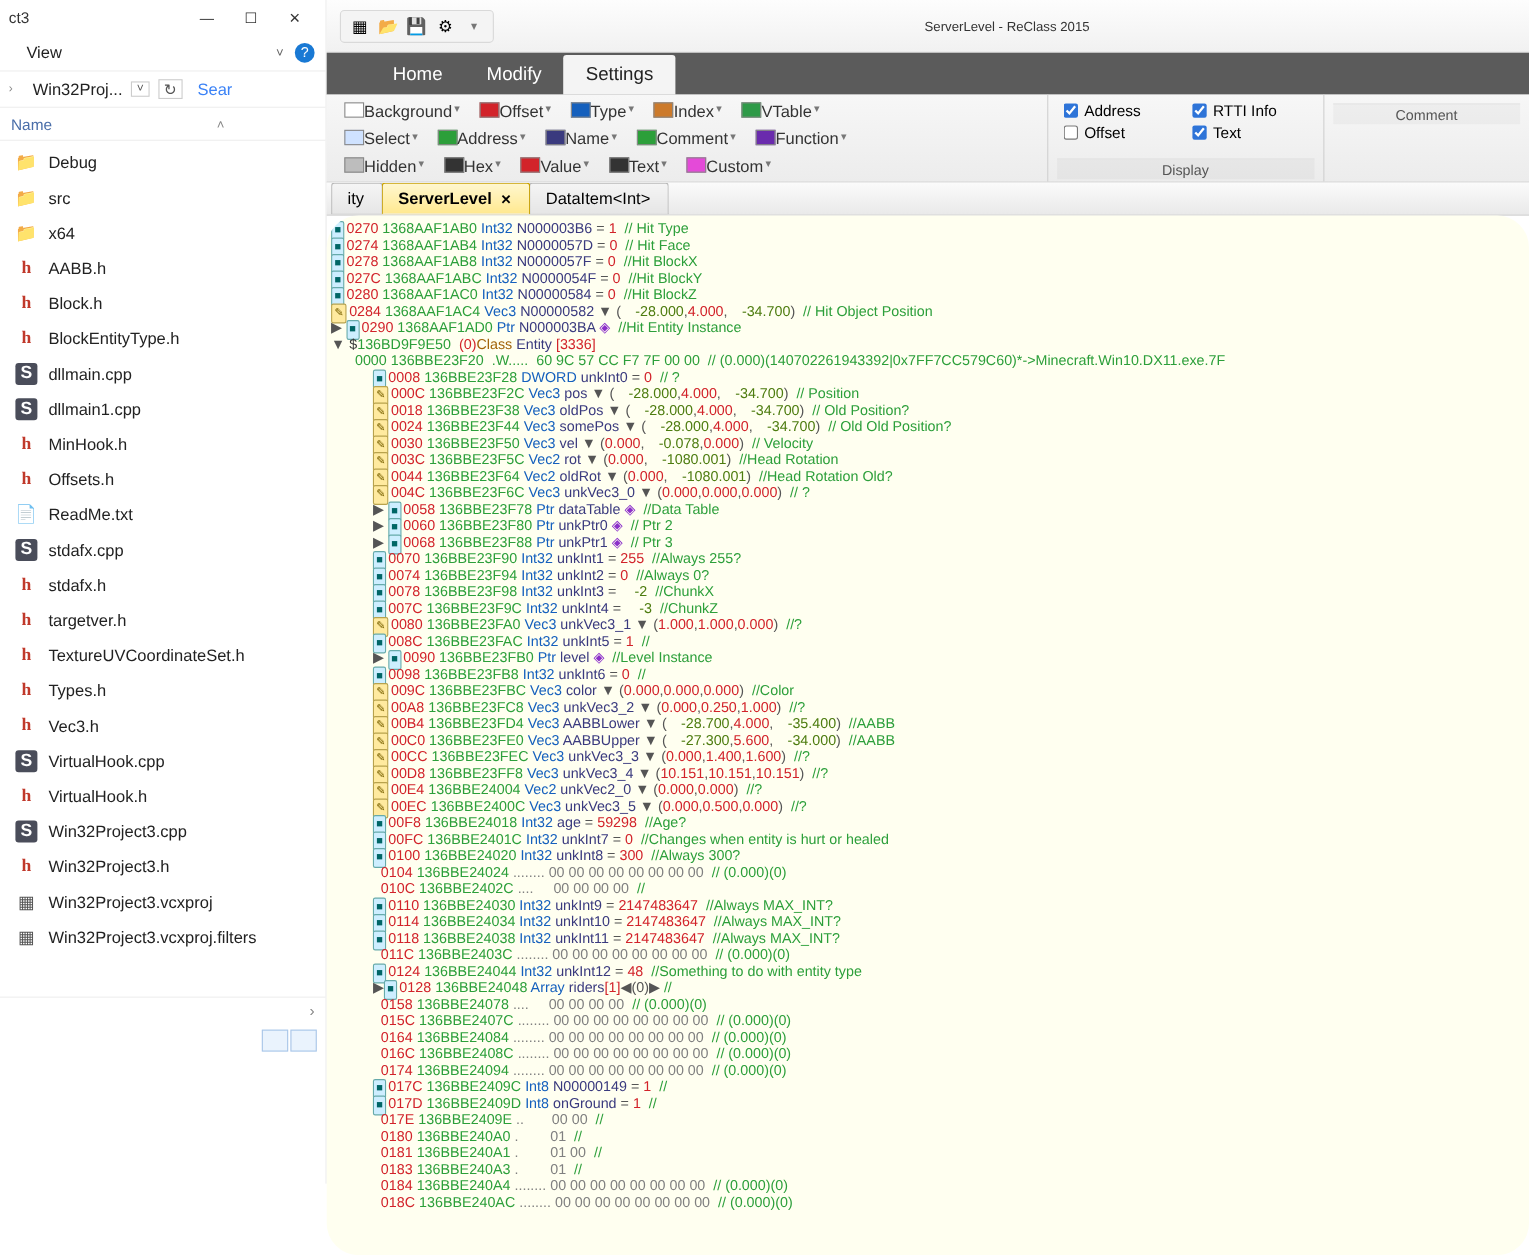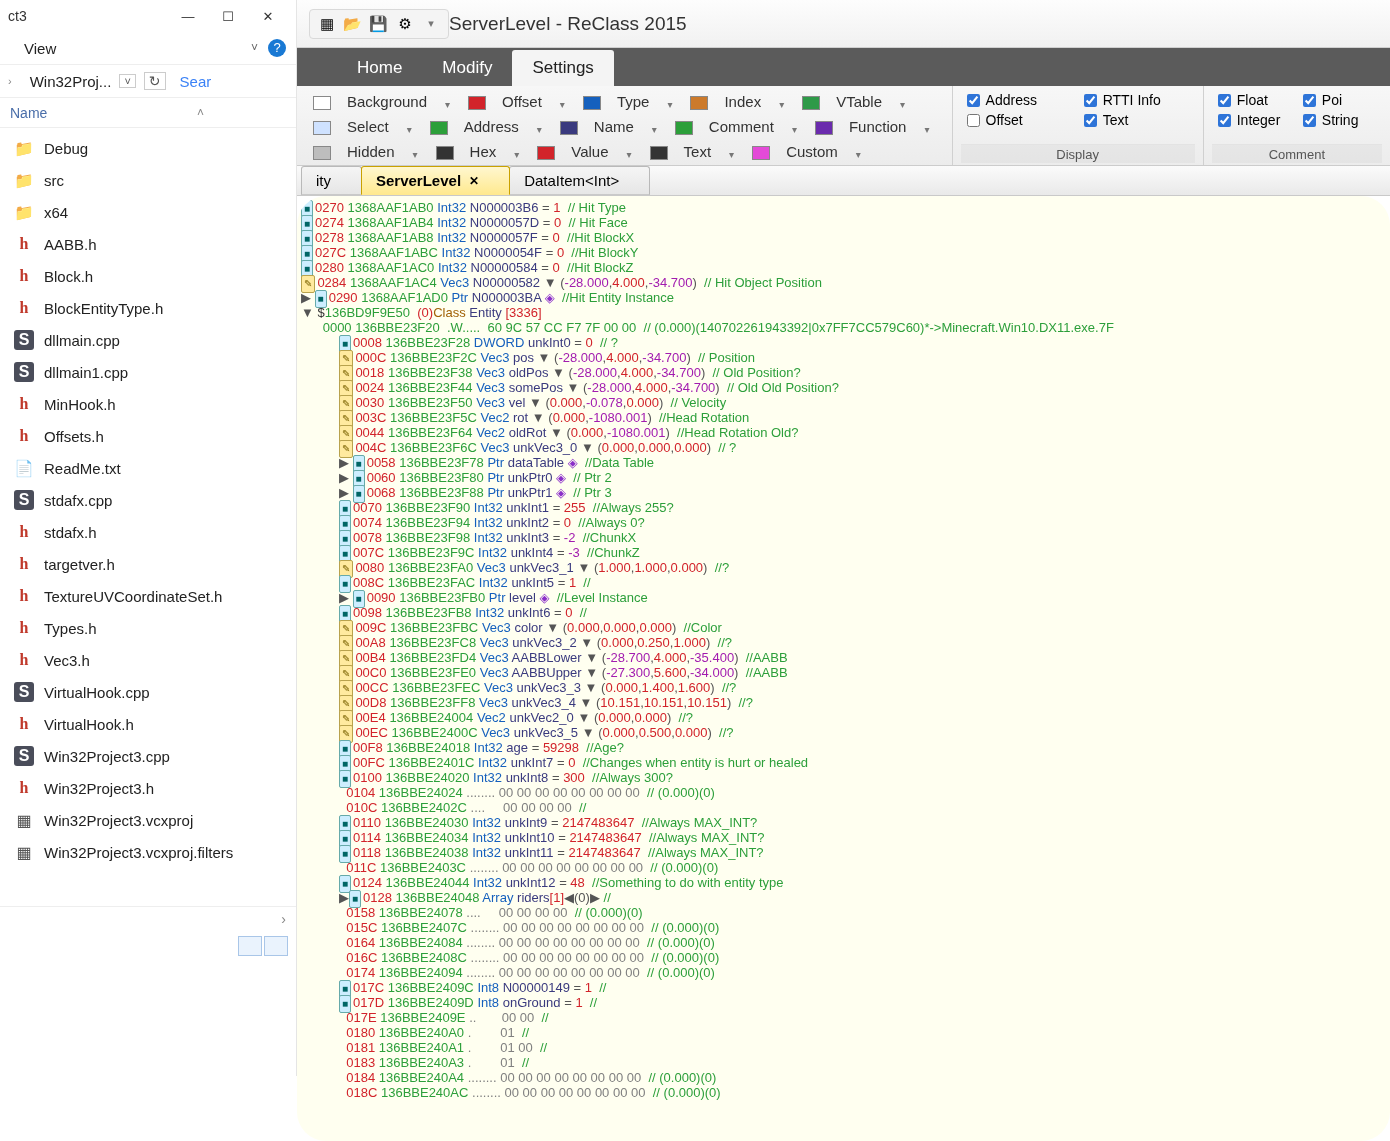--- a/index.html
+++ b/index.html
@@ -32,48 +32,48 @@
 
 .exp-stat { position:absolute; left:0; right:0; bottom:146px; height:24px; border-top:1px solid #eee; display:flex; align-items:center; justify-content:flex-end; padding:0 10px; font-size:14px; color:#888; }
 .view-icons { position:absolute; right:8px; bottom:120px; display:flex; gap:2px; }
 .view-icons span { width:24px; height:20px; border:1px solid #a9c6e8; background:#eaf3fd; display:inline-block; }
 
 
 .reclass { position:absolute; left:297px; top:0; right:0; height:1141px; background:#fff; display:flex; flex-direction:column; }
 .rc-titlebar { height:48px; background:linear-gradient(#fdfdfd,#f1f1f1); border-bottom:1px solid #d0d0d0; display:flex; align-items:center; padding:0 8px; }
 .rc-qat { display:flex; align-items:center; gap:4px; background:#f4f4f4; border:1px solid #d9d9d9; border-radius:4px; padding:3px 6px; margin-left:4px; }
 .rc-qat .ico { width:22px; height:22px; display:flex; align-items:center; justify-content:center; font-size:15px; }
-.rc-title-text { flex:1; text-align:left; font-size:19px; color:#333; }
+.rc-title-text { flex:1; text-align:center; font-size:12px; color:#333; }
 .rc-ribbon-tabs { height:38px; background:#5b5b5b; display:flex; align-items:flex-end; padding-left:40px; }
 .rc-rtab { padding:8px 20px; color:#fff; font-size:17px; cursor:pointer; }
 .rc-rtab.active { background:#f4f4f4; color:#222; border-radius:3px 3px 0 0; }
 .rc-ribbon { background:linear-gradient(#f7f7f7,#ececec); border-bottom:1px solid #ccc; display:flex; }
 .rc-group { border-right:1px solid #d0d0d0; padding:4px 8px 2px 8px; display:flex; flex-direction:column; }
 .rc-group-body { display:flex; flex-direction:column; gap:2px; flex:1; }
 .rc-group-title { text-align:center; font-size:13px; color:#555; padding:2px 0 1px 0; background:rgba(0,0,0,.03); border-top:1px solid #e3e3e3; margin-top:4px; }
 .rc-row { display:flex; gap:2px; }
-.rc-btn { display:flex; align-items:flex-end; gap:16px; padding:3px 8px; font-size:15px; color:#333; white-space:nowrap; cursor:pointer; }
+.rc-btn { display:flex; align-items:flex-start; gap:0; padding:3px 8px; font-size:15px; color:#333; white-space:nowrap; cursor:pointer; }
 .rc-btn .sw { width:18px; height:14px; border:1px solid #888; display:inline-block; }
 .rc-btn .dd  { font-size:10px; color:#777; margin-left:2px; }
 .rc-check { display:flex; align-items:center; gap:6px; padding:2px 6px; font-size:14px; }
 .rc-check input { accent-color:#2e74d8; }
 
 .rc-doc-tabs { height:30px; background:linear-gradient(#fbfbfb,#e9e9e9); border-bottom:1px solid #c9c9c9; display:flex; align-items:flex-end; padding-left:4px; }
-.rc-dtab { padding:5px 30px 5px 14px; font-size:15px; border:1px solid #b9b9b9; border-bottom:1px solid #c9c9c9; border-radius:3px 3px 0 0; background:linear-gradient(#f5f5f5,#e6e6e6); display:flex; align-items:center; gap:8px; margin-right:-1px; cursor:pointer;justify-content:center; }
+.rc-dtab { padding:5px 16px 5px 14px; font-size:15px; border:1px solid #b9b9b9; border-bottom:1px solid #c9c9c9; border-radius:3px 3px 0 0; background:linear-gradient(#f5f5f5,#e6e6e6); display:flex; align-items:center; gap:8px; margin-right:-1px; cursor:pointer;justify-content:center; }
 .rc-dtab.active { background:linear-gradient(#fff7cf,#ffe990); border-color:#c9a100; font-weight:700; border-bottom:1px solid #ffe990; z-index:2; }
 
 .rc-content { flex:1; background:#fffff0; font-family:"Courier New",monospace; font-size:13px; line-height:16px; white-space:pre; overflow:auto; padding:4px 4px 30px 4px; color:#333;border-radius:29px; }
 .rc-content .ln { height:15px; }
 .off-loc   { color:#d2232a; }
 .addr      { color:#2c9f3a; }
 .type      { color:#1560bd; }
 .name      { color:#3a3a7e; }
 .eq        { color:#555; }
 .num       { color:#d2232a; }
-.neg       { color:#a21caf; }
+.neg       { color:#4d7c0f;padding-left:13px; }
 .comment   { color:#2c9f3a; }
 .classkw   { color:#a16207; }
 .classname { color:#3a3a7e; }
 .classsz   { color:#d2232a; }
 .ptrtag    { color:#c94f1b; }
 .ptrsuf    { color:#8b2fc9; }
 .starline  { color:#2c9f3a; }
 .hexgrey   { color:#808080; }
 .tri       { color:#555; }
 .badge     { display:inline-block; border:1px solid #6aa; background:#cdeeff; font-size:10px; padding:0 2px; margin-right:2px; color:#066; border-radius:2px; }
@@ -332,40 +332,20 @@
             <label class="rc-check" style="width: 50%;">
               <input type="checkbox" checked="" style="">
               <span>Text</span>
             </label>
           </div>
         </div>
       <div class="rc-group-title">Display</div>
     </div>
 
     <div class="rc-group" style="flex:.8;border-right:none">
-      <div class="rc-group-body" id="comment-body">
-          <div style="display: flex; flex-wrap: wrap;">
-            <label class="rc-check" style="width: 50%;">
-              <input type="checkbox" checked="" style="">
-              <span>Float</span>
-            </label>
-            <label class="rc-check" style="width: 50%;">
-              <input type="checkbox" checked="" style="">
-              <span>Poi</span>
-            </label>
-            <label class="rc-check" style="width: 50%;">
-              <input type="checkbox" checked="" style="">
-              <span>Integer</span>
-            </label>
-            <label class="rc-check" style="width: 50%;">
-              <input type="checkbox" checked="" style="">
-              <span>String</span>
-            </label>
-          </div>
-        </div>
       <div class="rc-group-title">Comment</div>
     </div>
   </div>
 
   <div class="rc-doc-tabs" id="doc-tabs">
       <div class="rc-dtab">
         <span>ity</span>
       </div>
       <div class="rc-dtab active">
         <span>ServerLevel</span>

